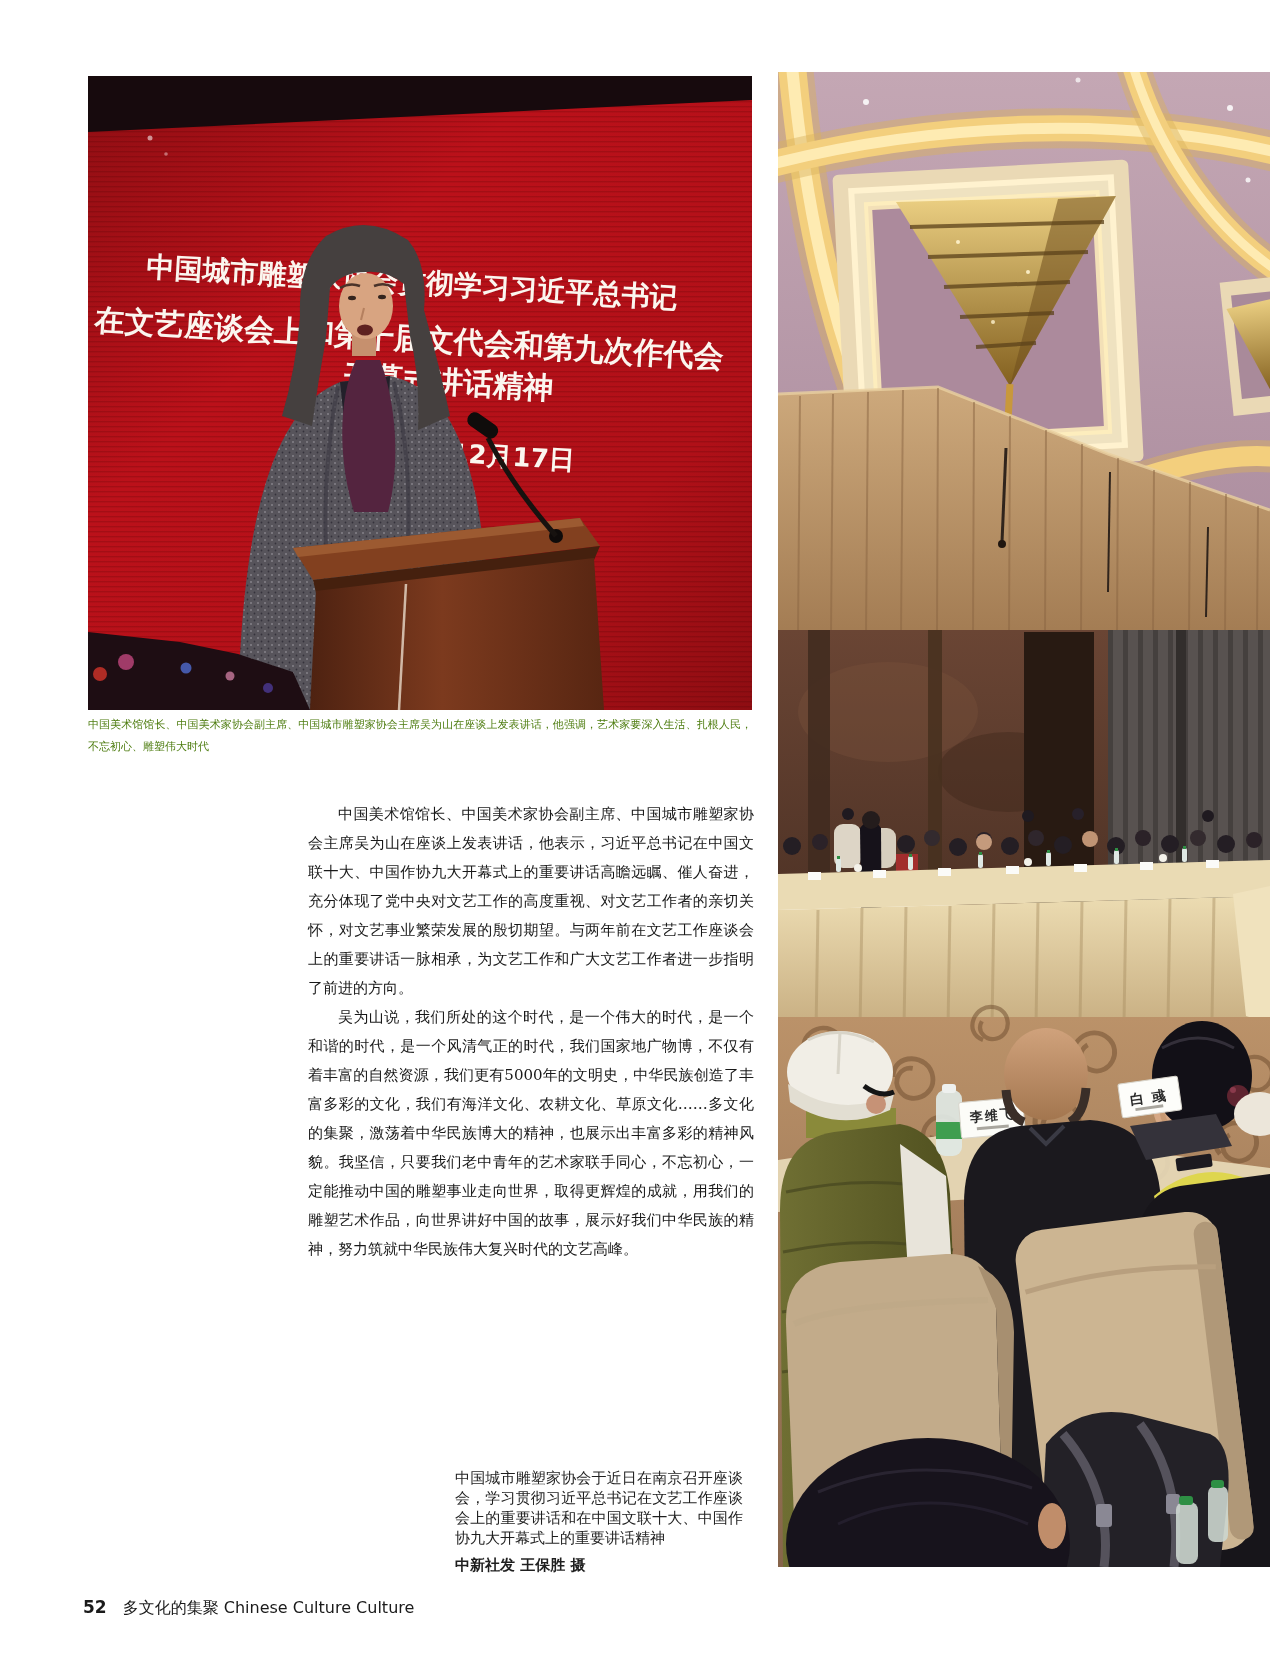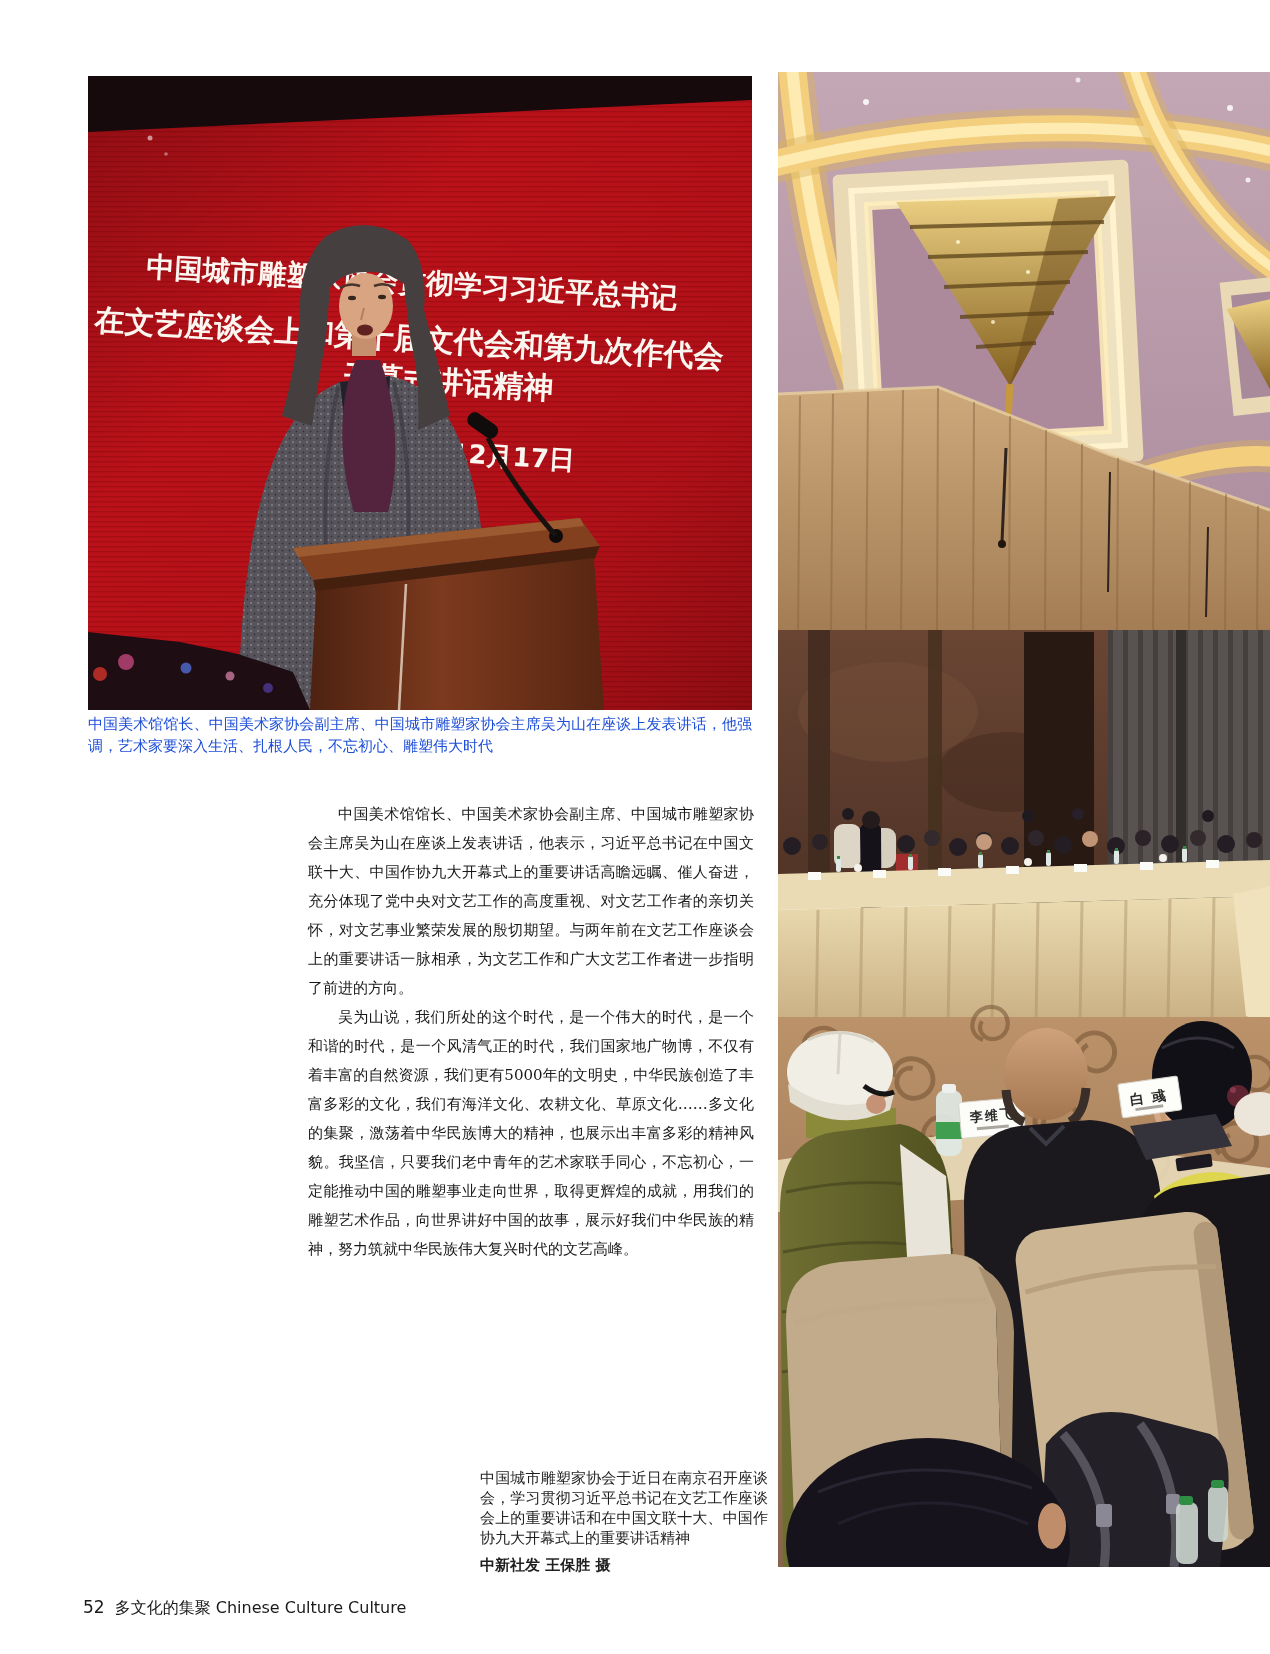--- a/index.html
+++ b/index.html
@@ -2,31 +2,31 @@
 <html><head>
 <meta charset="utf-8">
 <style>
   html,body{margin:0;padding:0;background:#9a9a9a;}
   .page{position:relative;width:1270px;height:1654px;background:#ffffff;overflow:hidden;
         font-family:"DejaVu Sans","Liberation Sans",sans-serif;margin:0 auto;}
   .abs{position:absolute;}
   figure{margin:0;padding:0;}
   .photo-left{left:88px;top:76px;width:664px;height:634px;}
   .photo-right{left:778px;top:72px;width:492px;height:1495px;}
-  .caption-top{left:88px;top:714px;width:664px;font-size:15px;line-height:21.5px;
-               color:#1d4ed8;text-align:justify;}
+  .caption-top{left:88px;top:714px;width:664px;font-size:11px;line-height:21.5px;
+               color:#4d7c0f;text-align:justify;}
   .article{left:308px;top:800px;width:446px;color:#191919;
            font-family:"DejaVu Serif","Liberation Serif",serif;}
   .article p{margin:0;font-size:15px;line-height:29px;text-indent:2em;text-align:justify;}
-  .caption-bottom{left:480px;top:1468px;width:288px;font-size:15px;line-height:20px;
+  .caption-bottom{left:455px;top:1468px;width:288px;font-size:15px;line-height:20px;
                   color:#1f1f1f;text-align:justify;}
   .caption-bottom .credit{display:block;margin-top:7px;text-align:left;
                           padding-right:22px;font-weight:bold;font-size:15px;}
   .footer{left:83px;top:1597px;font-size:16px;color:#1a1a1a;}
-  .footer .pageno{font-weight:normal;font-size:17px;margin-right:10px;}
+  .footer .pageno{font-weight:bold;font-size:17px;margin-right:16px;}
   svg{display:block;}
 </style>
 </head>
 <body>
 
 <div class="page">
 
   <figure class="abs photo-left">
     <svg viewBox="0 0 664 634" width="664" height="634">
       <defs>

